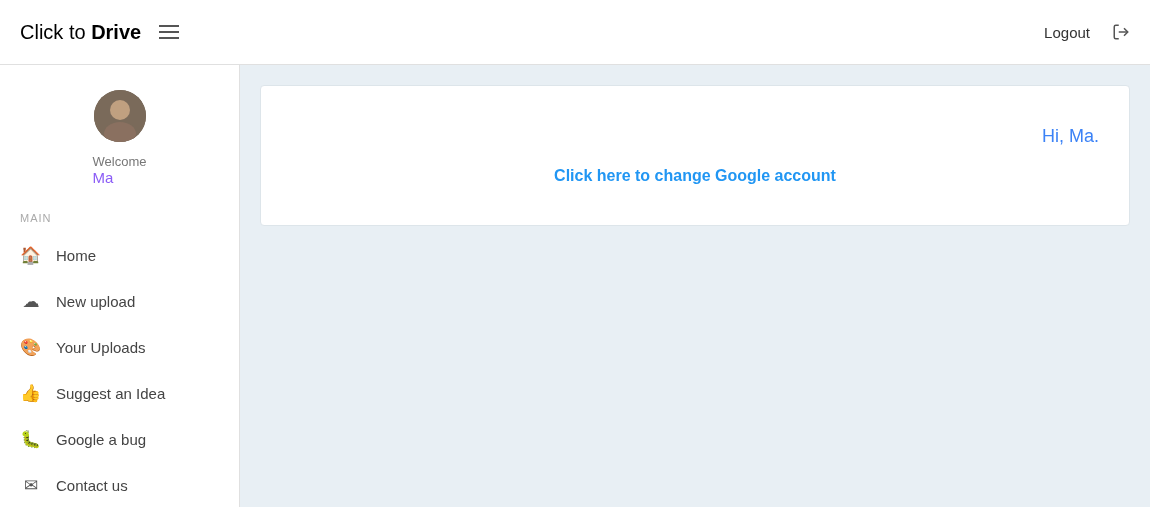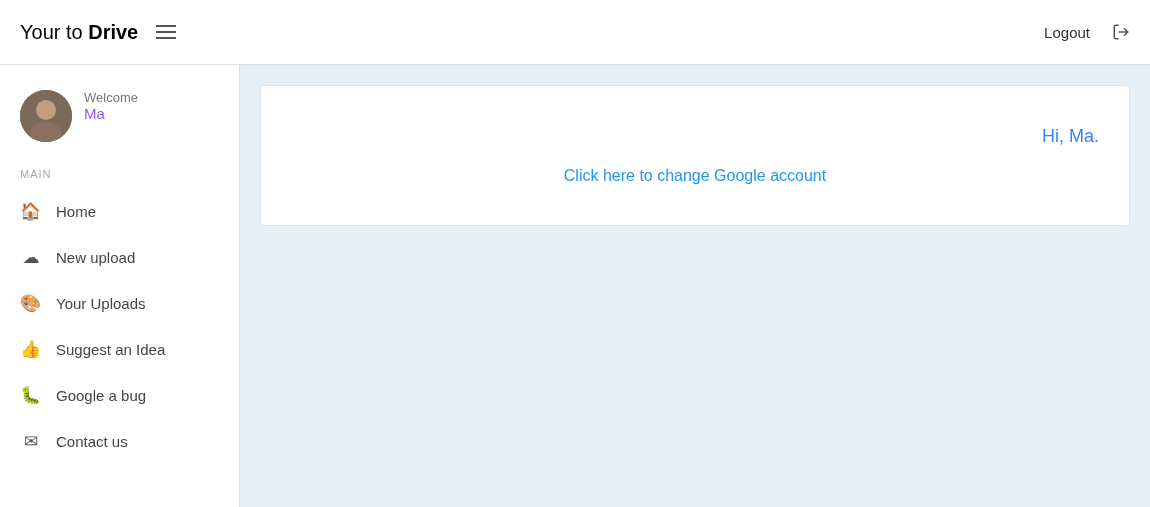--- a/index.html
+++ b/index.html
@@ -58,23 +58,24 @@
     
     .sidebar {
       width: 240px;
       background: #fff;
       border-right: 1px solid #e0e0e0;
       padding-top: 10px;
       flex-shrink: 0;
     }
     .user-section {
       display: flex;
-      align-items: flex-start;
+      align-items: center;
       gap: 12px;
       padding: 15px 20px 20px 20px;
+      flex-direction: column;
     }
     .avatar {
       width: 52px;
       height: 52px;
       border-radius: 50%;
       background: #ccc;
       overflow: hidden;
       flex-shrink: 0;
     }
     .avatar-img {
@@ -162,29 +163,30 @@
       width: 160px;
       height: 16px;
       vertical-align: middle;
       margin: 0 2px;
     }
     .change-account-link {
       color: #2196f3;
       font-size: 16px;
       cursor: pointer;
       text-decoration: none;
+      font-weight: bold;
     }
   </style>
 </head>
 <body>
 
 <div class="header">
   <div class="header-logo">
     <span>
-      <span>Your to </span><strong>Drive</strong>
+      <span>Click to </span><strong>Drive</strong>
     </span>
     <div class="menu-icon">
       <span></span>
         <span></span>
         <span></span>
     </div>
   </div>
   <div class="header-logout">
     <span>Logout</span>
     <svg width="18" height="18" viewBox="0 0 24 24" fill="none" stroke="#555" stroke-width="2">

